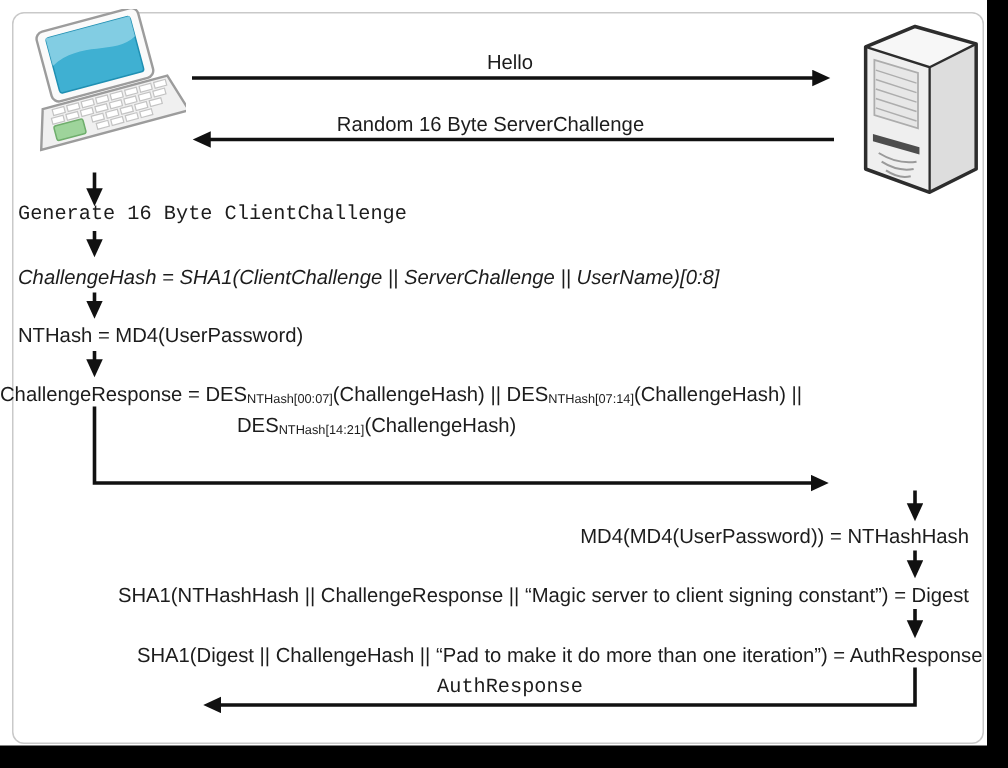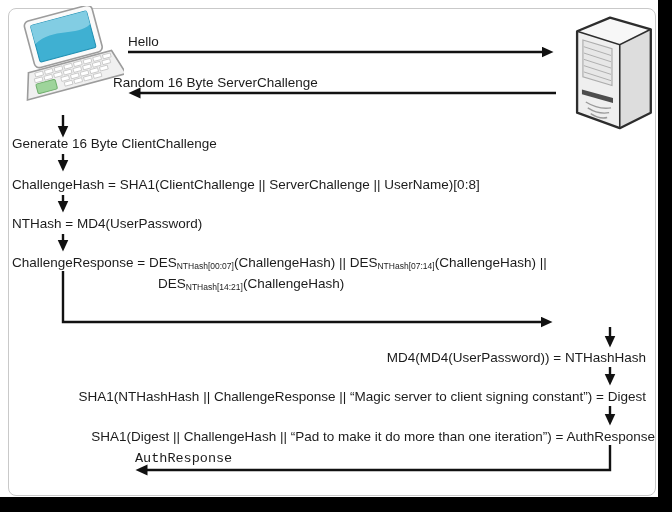--- a/index.html
+++ b/index.html
@@ -4,21 +4,21 @@
 <style>
   html,body{margin:0;padding:0;background:#000;}
   .canvas{
     position:relative;width:672px;height:512px;background:#000;overflow:hidden;
     font-family:"Liberation Sans", sans-serif;color:#1a1a1a;
   }
   .page{position:absolute;left:0;top:0;width:658px;height:497px;background:#fff;}
   .frame{position:absolute;left:8px;top:8px;width:646px;height:486px;
          border:1px solid #c9c9c9;border-radius:8px;background:#fff;}
   .lbl{position:absolute;font-size:13.5px;line-height:14px;white-space:nowrap;color:#1c1c1c;}
-  .ctr{text-align:left;}
+  .ctr{text-align:center;}
   .rt{text-align:right;}
   .sub{font-size:8.5px;vertical-align:-1.5px;letter-spacing:0;}
   svg.overlay{position:absolute;left:0;top:0;}
   .icon{position:absolute;}
 </style>
 </head>
 <body>
 
 <div class="canvas">
   <div class="page"></div>
@@ -109,24 +109,24 @@
       <path d="M610,367 V375" marker-end="url(#ah)"></path>
       <path d="M610,406 V415" marker-end="url(#ah)"></path>
       <path d="M610,445 V470 H146" marker-end="url(#ah)"></path>
     </g>
   </svg>
 
   <div class="lbl ctr" style="left:128px;top:35px;width:424px;">Hello</div>
   <div class="lbl ctr" style="left:113px;top:76px;width:428px;">Random 16 Byte ServerChallenge</div>
   <div class="lbl ctr" style="left:135px;top:452px;width:410px;font-family:Liberation Mono, monospace;">AuthResponse</div>
 
-  <div class="lbl" style="left:12px;top:137px;">Generate 16 Byte ClientChallenge</div>
-  <div class="lbl" style="left:12px;top:178px;">ChallengeHash = SHA1(ClientChallenge || ServerChallenge || UserName)[0:8]</div>
+  <div class="lbl" style="left:12px;top:137px;font-family:Liberation Mono, monospace;">Generate 16 Byte ClientChallenge</div>
+  <div class="lbl" style="left:12px;top:178px;font-style:italic;">ChallengeHash = SHA1(ClientChallenge || ServerChallenge || UserName)[0:8]</div>
   <div class="lbl" style="left:12px;top:217px;">NTHash = MD4(UserPassword)</div>
-  <div class="lbl" style="left:12px;top:256px;">
+  <div class="lbl" style="left:0;top:256px;">
     <span>ChallengeResponse = DES</span><span class="sub">NTHash[00:07]</span><span>(ChallengeHash) || DES</span><span class="sub">NTHash[07:14]</span><span>(ChallengeHash) ||</span>
   </div>
   <div class="lbl" style="left:158px;top:277px;">
     <span>DES</span><span class="sub">NTHash[14:21]</span><span>(ChallengeHash)</span>
   </div>
 
   <div class="lbl rt" style="right:26px;top:351px;">MD4(MD4(UserPassword)) = NTHashHash</div>
   <div class="lbl rt" style="right:26px;top:390px;margin-left:19px;">SHA1(NTHashHash || ChallengeResponse || “Magic server to client signing constant”) = Digest</div>
   <div class="lbl rt" style="right:17px;top:430px;text-align:right;">SHA1(Digest || ChallengeHash || “Pad to make it do more than one iteration”) = AuthResponse</div>
 </div>

